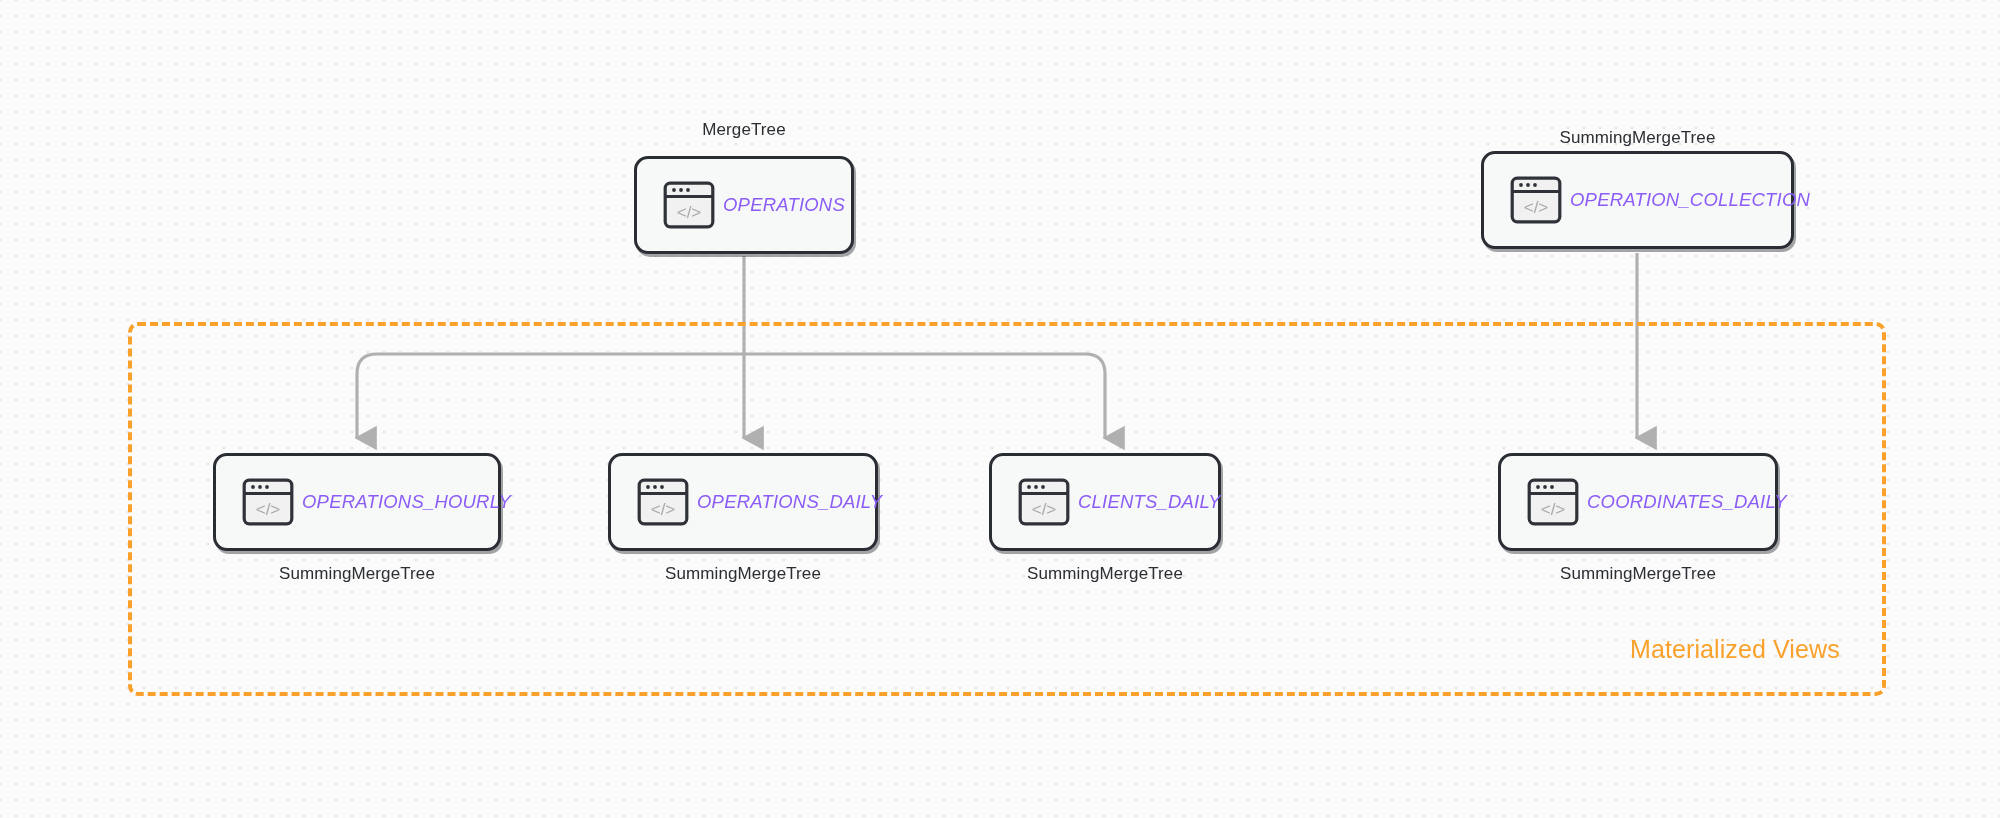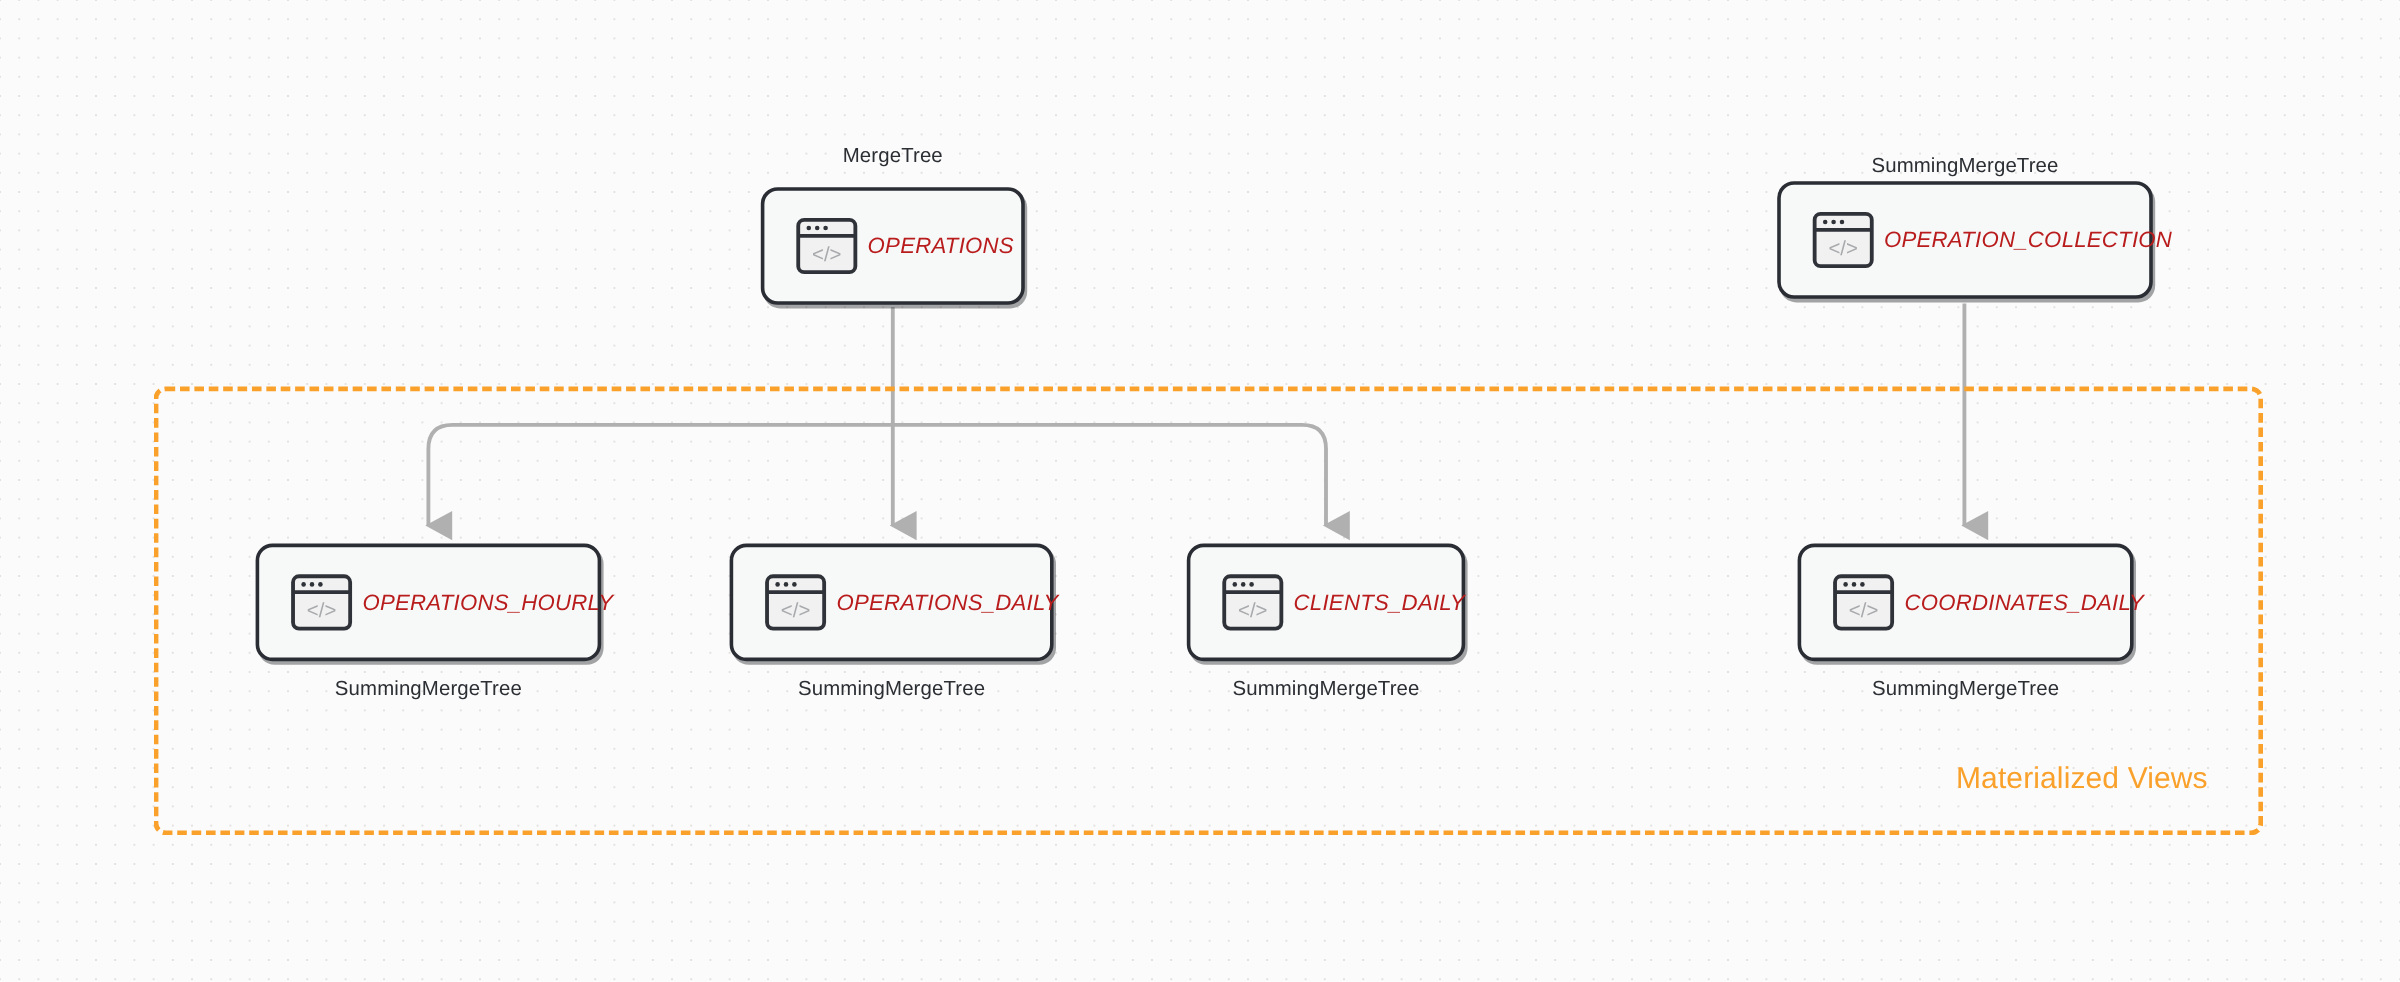--- a/index.html
+++ b/index.html
@@ -64,21 +64,21 @@
     flex: 0 0 auto;
     margin-left: 26px;
     width: 52px;
     height: 48px;
   }
   .node-label {
     flex: 1 1 auto;
     text-align: center;
     font-style: italic;
     font-size: 18.5px;
-    color: #b91c1c;
+    color: #8b5cf6;
     letter-spacing: 0.2px;
     padding-right: 18px;
     padding-left: 8px;
     white-space: nowrap;
   }
 
   
   .node-caption {
     position: absolute;
     font-size: 17px;

